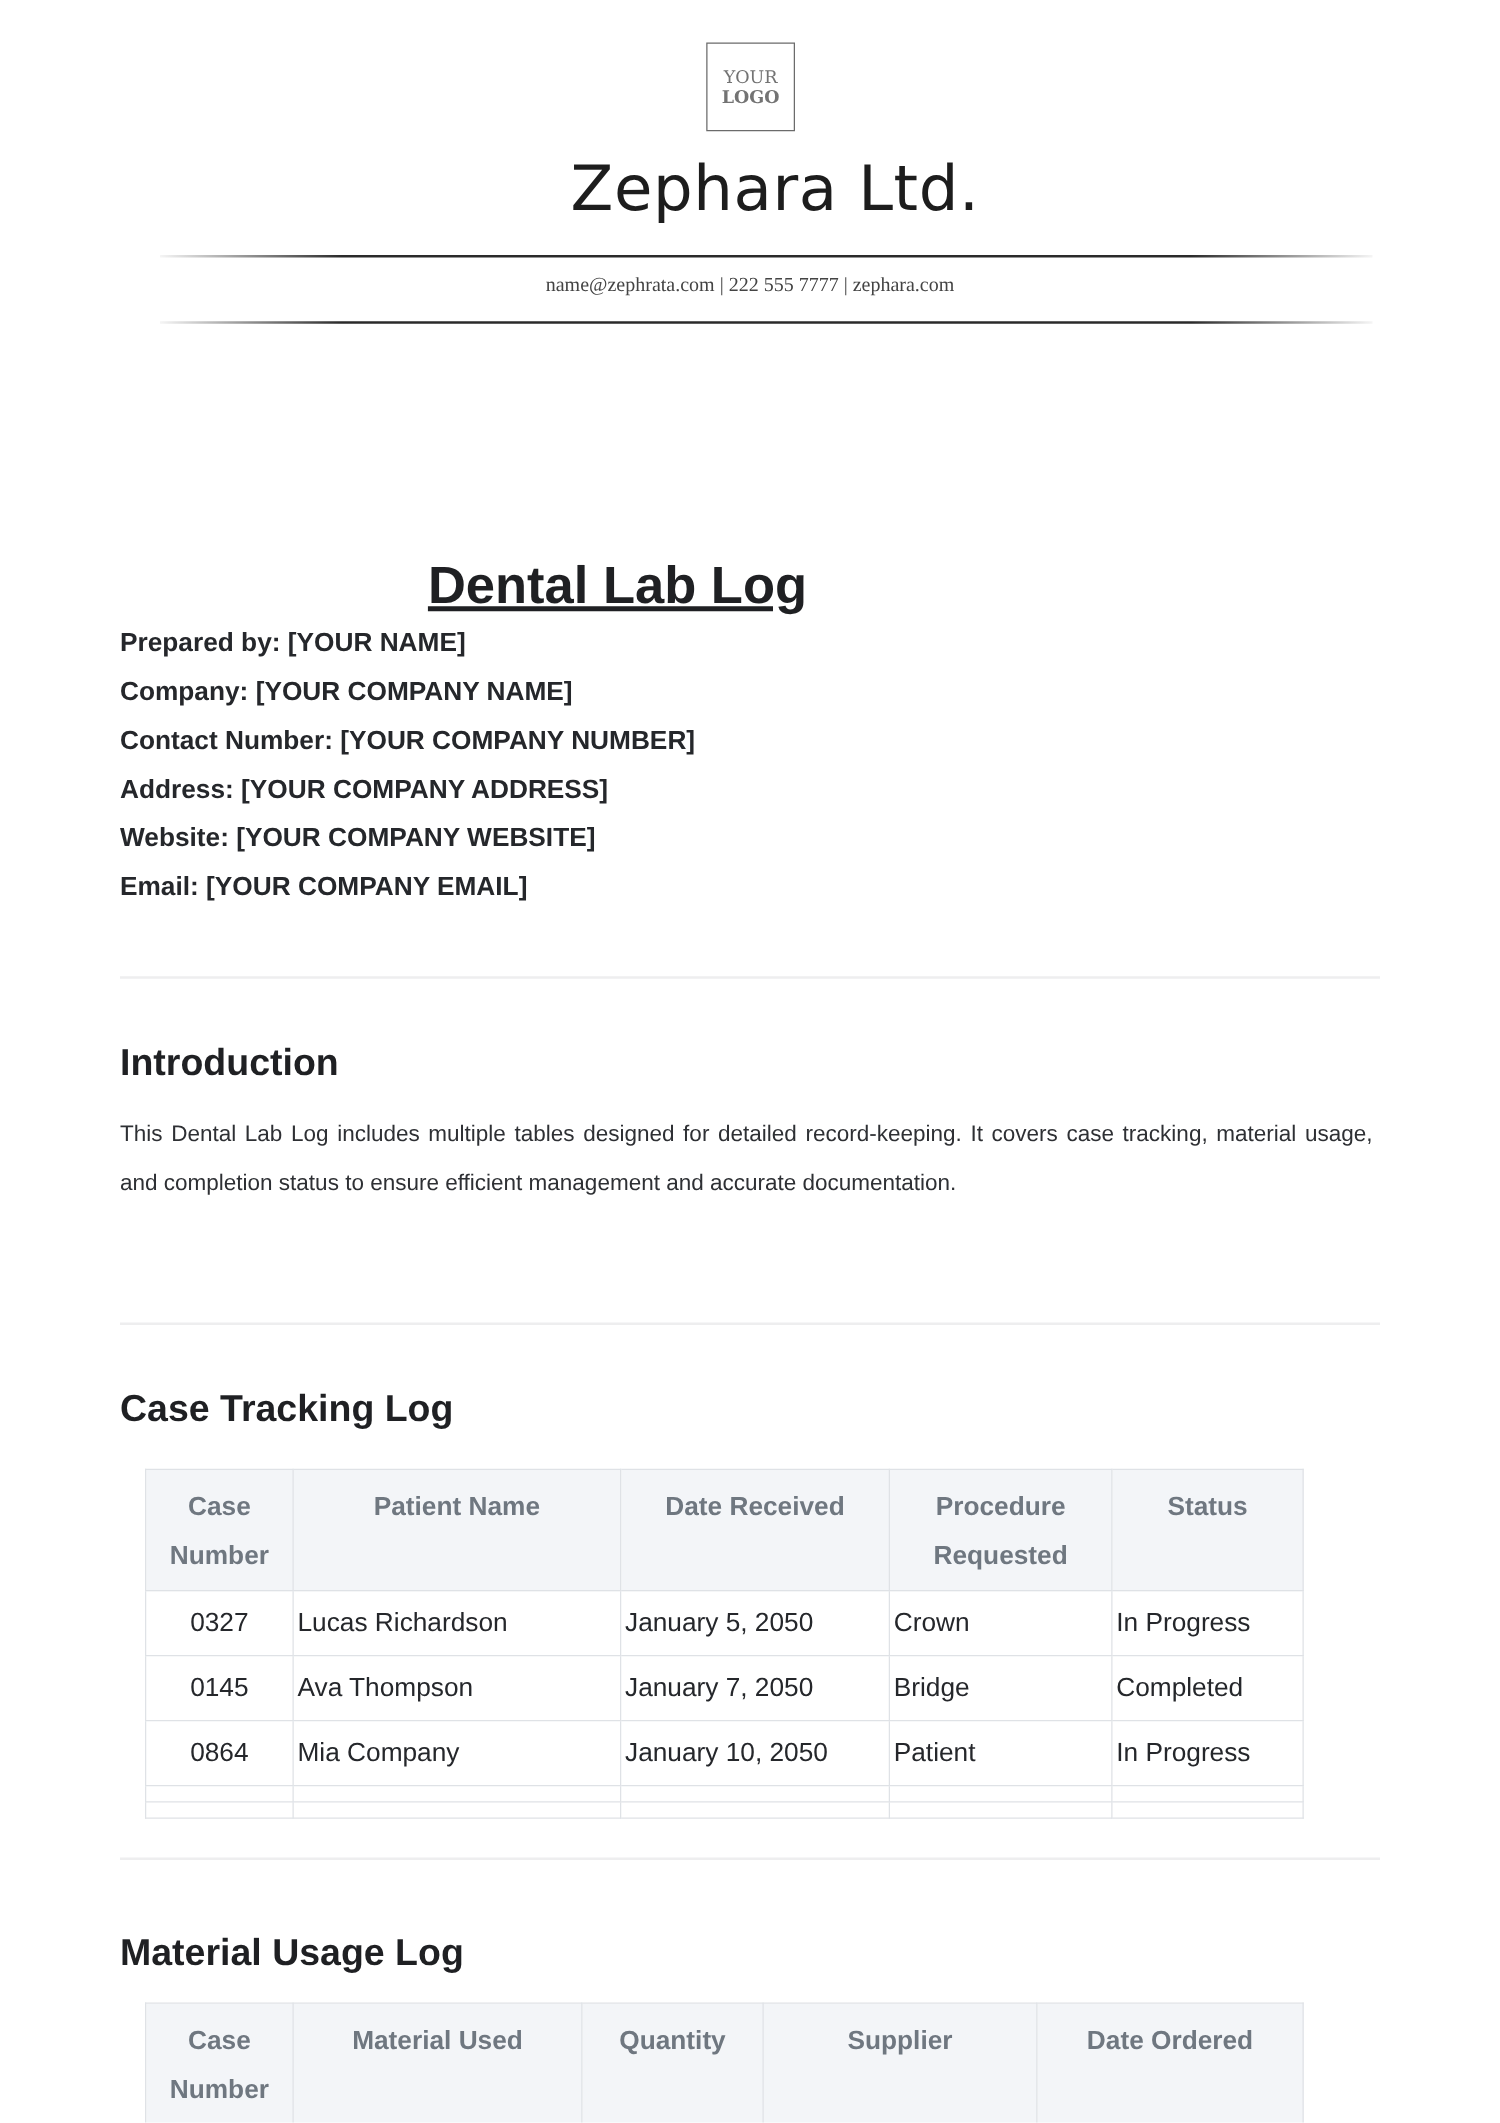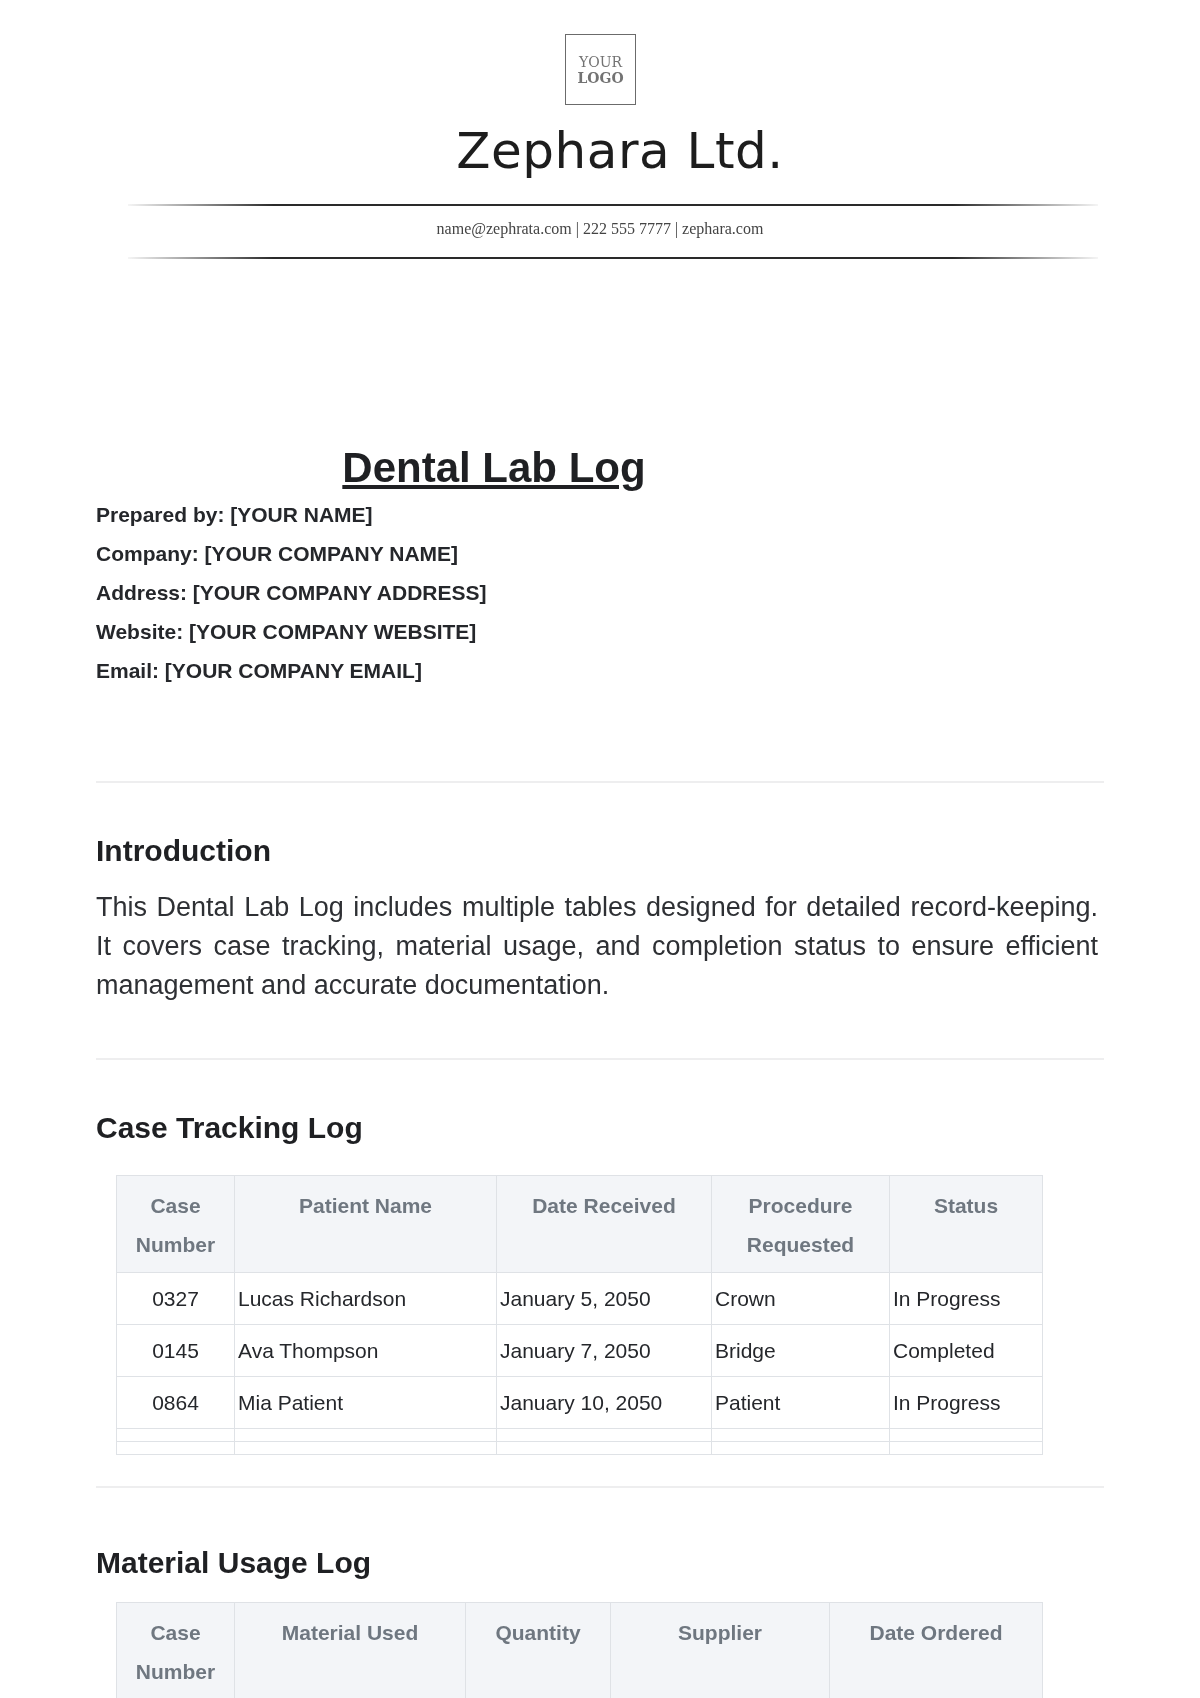--- a/index.html
+++ b/index.html
@@ -36,21 +36,21 @@
   .meta { position: absolute; left: 96px; top: 500px; }
   .meta-line { font-size: 21px; font-weight: bold; height: 39px; line-height: 30px; color: #25272b; }
 
   .divider { position: absolute; left: 96px; width: 1008px; height: 2px; background: #eeeeef; }
 
   .section-heading {
     position: absolute; left: 96px; font-size: 30px; font-weight: bold; color: #1f2023;
   }
   .intro-text {
     position: absolute; left: 96px; top: 888px; width: 1002px;
-    font-size: 27px; line-height: 39px; text-align: justify; color: #2e3034;
+    font-size: 18px; line-height: 39px; text-align: justify; color: #2e3034;
   }
 
   table.log {
     position: absolute; left: 96px; border-collapse: collapse; font-size: 21px; margin-left: 20px;
   }
   table.log th {
     background: #f3f5f8; color: #6f7780; font-weight: bold; text-align: center;
     vertical-align: top; padding: 10px 8px 8px; line-height: 39px;
     border: 1.5px solid #dfe2e6;
   }
@@ -70,20 +70,21 @@
 </div>
 <div class="company-name">Zephara Ltd.</div>
 <div class="rule" style="top:204px;"></div>
 <div class="contact-line">name@zephrata.com | 222 555 7777 | zephara.com</div>
 <div class="rule" style="top:257px;"></div>
 
 <div class="doc-title">Dental Lab Log</div>
 <div class="meta">
   <div class="meta-line">Prepared by: [YOUR NAME]</div>
   <div class="meta-line">Company: [YOUR COMPANY NAME]</div>
+  <div class="meta-line">Contact Number: [YOUR COMPANY NUMBER]</div>
   <div class="meta-line">Address: [YOUR COMPANY ADDRESS]</div>
   <div class="meta-line">Website: [YOUR COMPANY WEBSITE]</div>
   <div class="meta-line">Email: [YOUR COMPANY EMAIL]</div>
 </div>
 
 <div class="divider" style="top:781px;"></div>
 
 <div class="section-heading" style="top:834px;">Introduction</div>
 <div class="intro-text">This Dental Lab Log includes multiple tables designed for detailed record-keeping. It covers case tracking, material usage, and completion status to ensure efficient management and accurate documentation.</div>
 
@@ -117,21 +118,21 @@
     </tr>
     <tr>
       <td class="center">0145</td>
       <td>Ava Thompson</td>
       <td>January 7, 2050</td>
       <td>Bridge</td>
       <td>Completed</td>
     </tr>
     <tr>
       <td class="center">0864</td>
-      <td>Mia Patient</td>
+      <td>Mia Company</td>
       <td>January 10, 2050</td>
       <td>Patient</td>
       <td>In Progress</td>
     </tr>
     <tr class="empty">
       <td></td>
         <td></td>
         <td></td>
         <td></td>
         <td></td>

